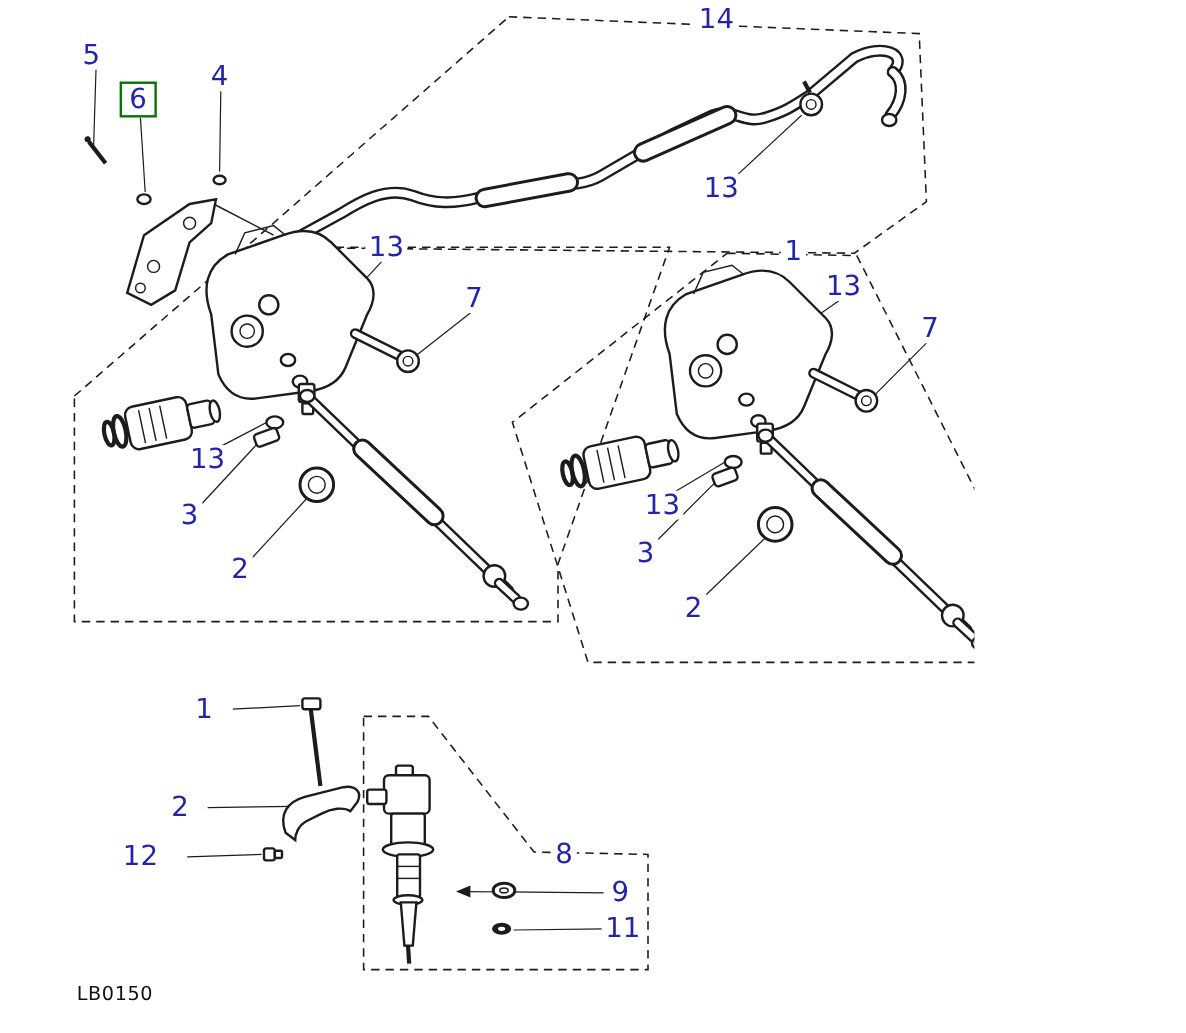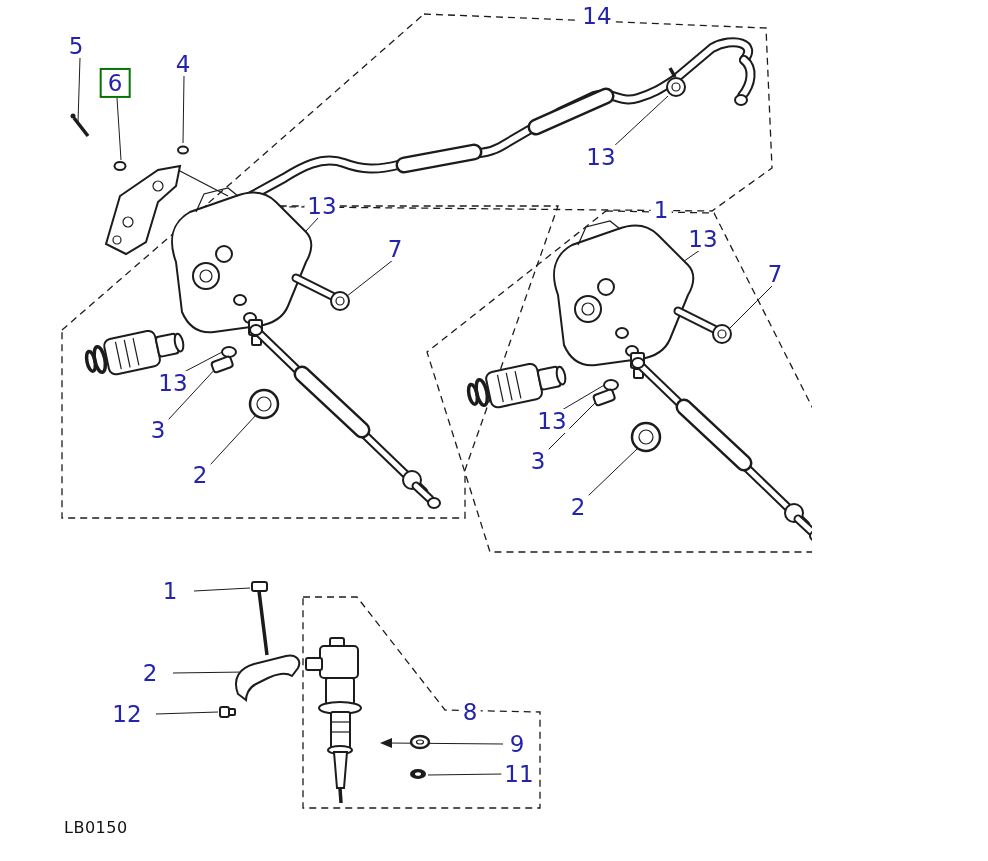--- a/index.html
+++ b/index.html
@@ -198,19 +198,19 @@
   <div class="callout" style="left:703px;top:239px">13</div>
   <div class="callout" style="left:775px;top:274px">7</div>
   <div class="callout" style="left:173px;top:383px">13</div>
   <div class="callout" style="left:158px;top:430px">3</div>
   <div class="callout" style="left:200px;top:475px">2</div>
   <div class="callout" style="left:552px;top:421px">13</div>
   <div class="callout" style="left:538px;top:461px">3</div>
   <div class="callout" style="left:578px;top:507px">2</div>
   <div class="callout" style="left:170px;top:591px">1</div>
   <div class="callout" style="left:150px;top:673px">2</div>
-  <div class="callout" style="left:127px;top:714px">12</div>
+  <div class="callout" style="left:117px;top:714px">12</div>
   <div class="callout" style="left:470px;top:712px">8</div>
   <div class="callout" style="left:517px;top:744px">9</div>
   <div class="callout" style="left:519px;top:774px">11</div>
 
   <div class="code">LB0150</div>
 </div>
 
 </body></html>

